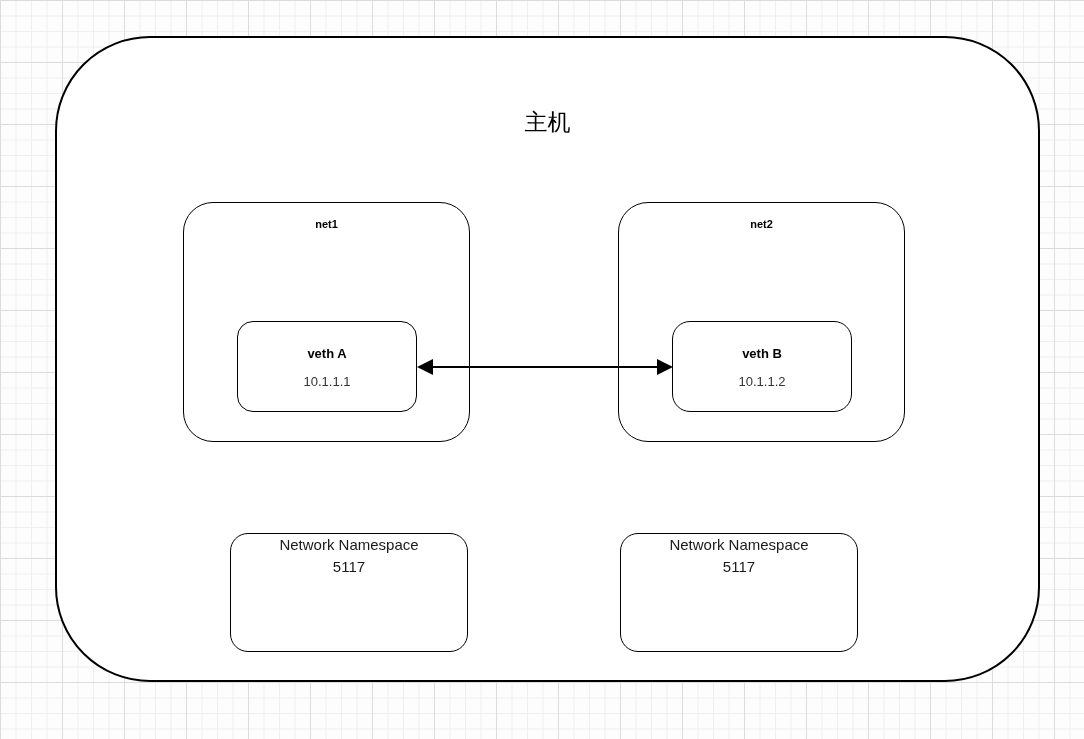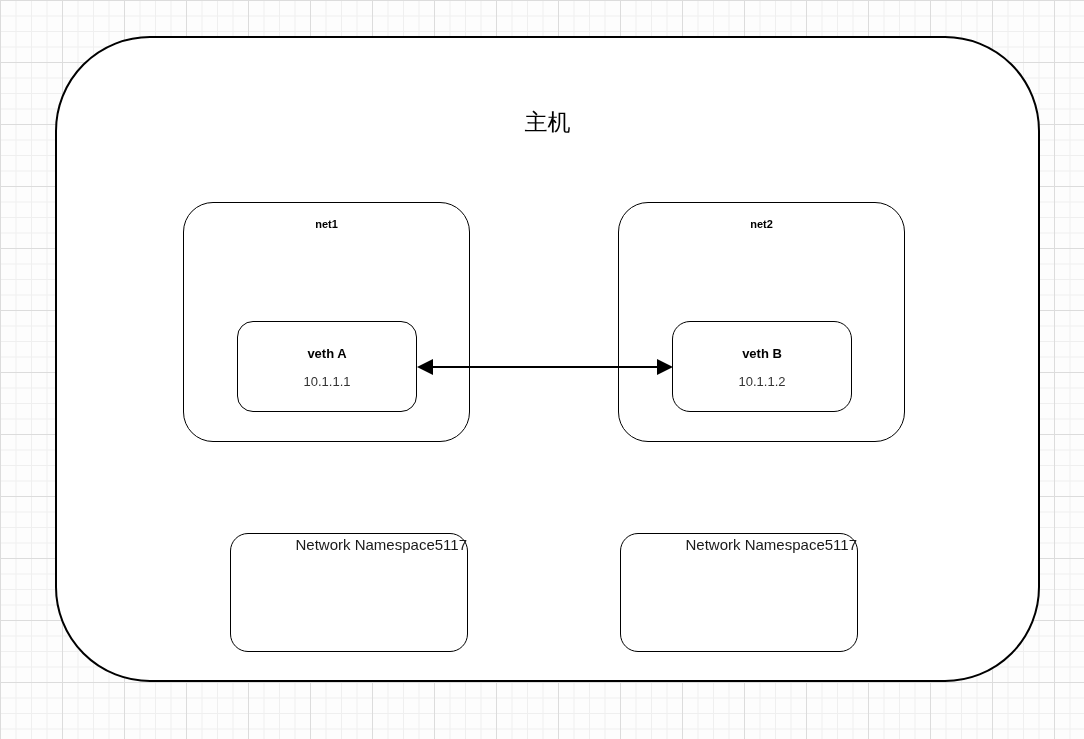--- a/index.html
+++ b/index.html
@@ -85,22 +85,22 @@
     width: 260px; height: 30px;
   }
 
   .nsid-box {
     position: absolute;
     width: 238px; height: 119px;
     border: 1.5px solid #000000;
     border-radius: 18px;
     background: #ffffff;
     display: flex;
-    flex-direction: row;
-    justify-content: flex-end;
+    flex-direction: column;
+    justify-content: flex-start;
     text-align: center;
     font-size: 15px;
     color: #1a1a1a;
     line-height: 22px;
   }
   .nsid-box.left  { left: 230px; top: 533px; }
   .nsid-box.right { left: 620px; top: 533px; }
 </style>
 </head>
 <body>

